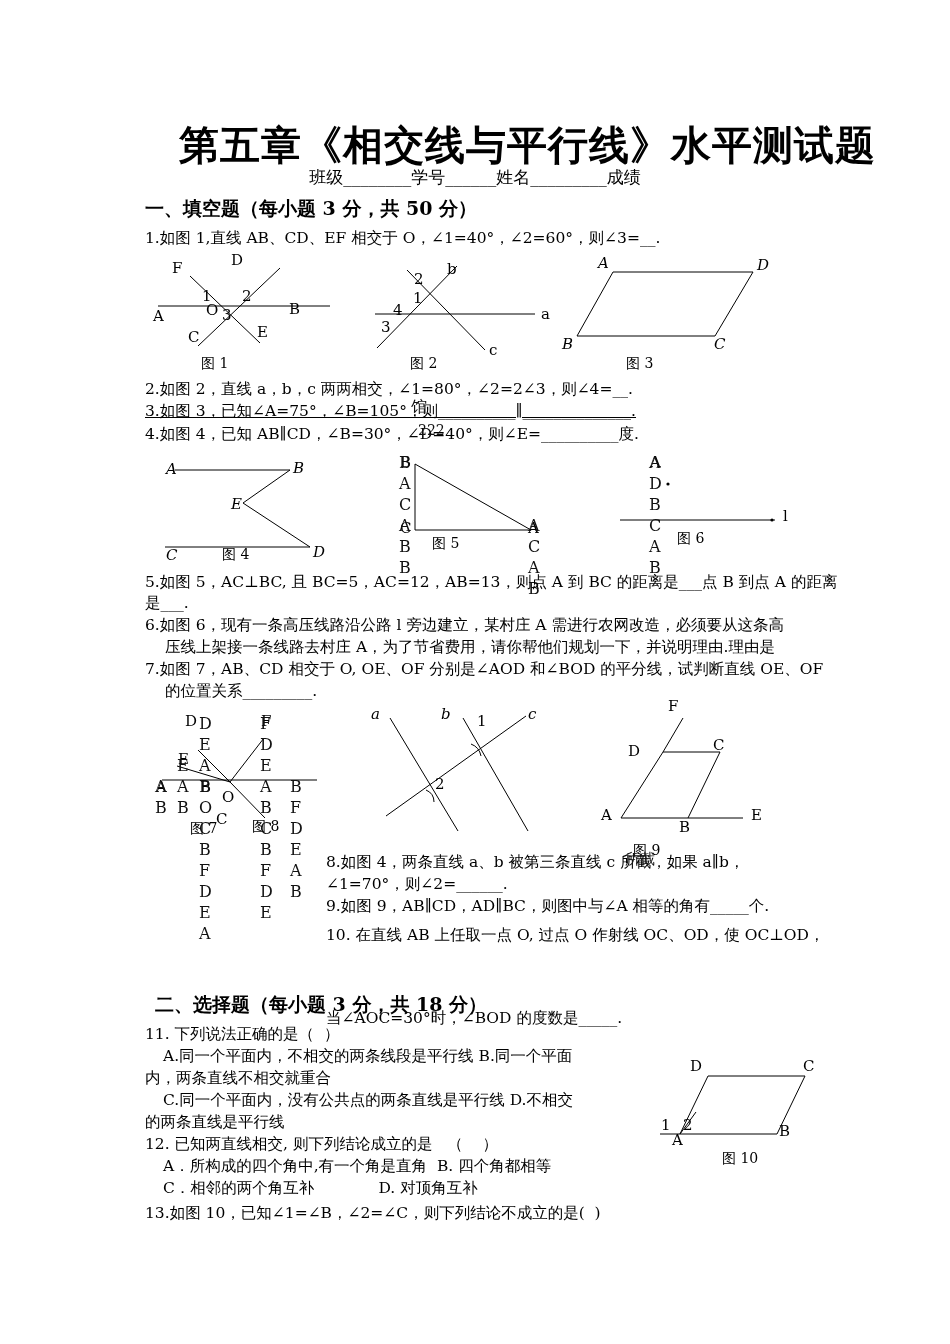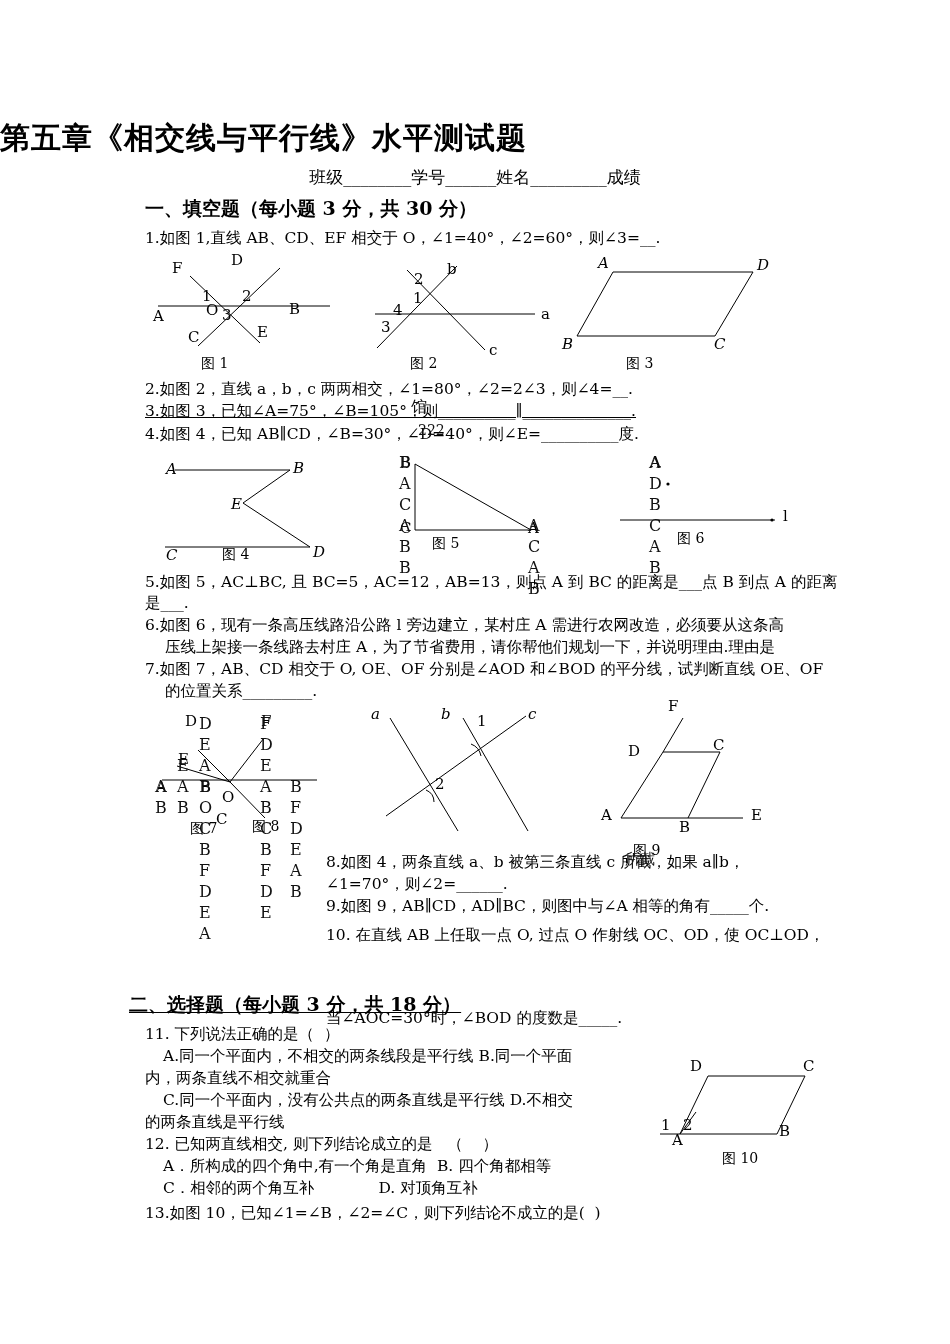--- a/index.html
+++ b/index.html
@@ -5,22 +5,22 @@
   html,body{margin:0;padding:0;}
   body{
     width:950px;height:1344px;background:#fff;
     font-family:"DejaVu Serif","Liberation Serif",serif;
     color:#000;position:relative;overflow:hidden;
   }
   .page{position:absolute;left:0;top:0;width:950px;height:1344px;}
 
   
   .title{
-    position:absolute;left:0;top:118px;width:876px;text-align:left;
-    font-size:30px;font-weight:bold;letter-spacing:1px;
+    position:absolute;left:0;top:118px;width:876px;text-align:right;
+    font-size:40px;font-weight:bold;letter-spacing:1px;
     font-family:"DejaVu Serif","Liberation Serif",serif;
   }
   .subtitle{
     position:absolute;left:0;top:166px;width:950px;text-align:center;
     font-size:17px;
   }
   .sec-head{
     position:absolute;font-size:19px;font-weight:bold;
   }
   .q{
@@ -38,21 +38,21 @@
   svg line,svg path,svg polyline{stroke:#000;fill:none;}
 </style>
 </head>
 <body>
 
 <div class="page">
 
   <div class="title">第五章《相交线与平行线》水平测试题</div>
   <div class="subtitle">班级________学号______姓名_________成绩</div>
 
-  <div class="sec-head" style="left:145px;top:196px;">一、填空题（每小题 3 分，共 30 分）</div>
+  <div class="sec-head" style="left:145px;top:196px;">一、填空题（每小题 3 分，共 50 分）</div>
 
   <div class="q" style="left:145px;top:228px;">1.如图 1,直线 AB、CD、EF 相交于 O，∠1=40°，∠2=60°，则∠3=__.</div>
 
   <div class="fig" style="left:150px;top:258px;">
     <svg width="240" height="95" viewBox="0 0 240 95">
       <line x1="8" y1="48" x2="180" y2="48"></line>
       <line x1="40" y1="18" x2="110" y2="85"></line>
       <line x1="48" y1="88" x2="130" y2="10"></line>
     </svg>
   </div>
@@ -246,21 +246,21 @@
   <div class="lbl" style="left:751px;top:808px;">E</div>
   <div class="cap" style="left:633px;top:842px;">图 9</div>
 
   <div class="q" style="left:326px;top:852px;">8.如图 4，两条直线 a、b 被第三条直线 c 所截，如果 a∥b，</div>
   <div class="q" style="left:326px;top:874px;">∠1=70°，则∠2=______.</div>
   <div class="q" style="left:326px;top:896px;">9.如图 9，AB∥CD，AD∥BC，则图中与∠A 相等的角有_____个.</div>
   <div class="q" style="left:326px;top:925px;">10. 在直线 AB 上任取一点 O, 过点 O 作射线 OC、OD，使 OC⊥OD，</div>
   <div class="q" style="left:326px;top:1008px;">当∠AOC=30°时，∠BOD 的度数是_____.</div>
   <div class="wm" style="left:625px;top:849px;font-size:15px;">所截</div>
 
-  <div class="sec-head" style="left:129px;top:992px;text-decoration:underline;">二、选择题（每小题 3 分，共 18 分）</div>
+  <div class="sec-head" style="left:155px;top:992px;">二、选择题（每小题 3 分，共 18 分）</div>
 
   <div class="q" style="left:145px;top:1024px;">11. 下列说法正确的是（  ）</div>
   <div class="q" style="left:163px;top:1046px;">A.同一个平面内，不相交的两条线段是平行线 B.同一个平面</div>
   <div class="q" style="left:145px;top:1068px;">内，两条直线不相交就重合</div>
   <div class="q" style="left:163px;top:1090px;">C.同一个平面内，没有公共点的两条直线是平行线 D.不相交</div>
   <div class="q" style="left:145px;top:1112px;">的两条直线是平行线</div>
 
   <div class="q" style="left:145px;top:1134px;">12. 已知两直线相交, 则下列结论成立的是   （    ）</div>
   <div class="q" style="left:163px;top:1156px;">A．所构成的四个角中,有一个角是直角  B. 四个角都相等</div>
   <div class="q" style="left:163px;top:1178px;">C．相邻的两个角互补             D. 对顶角互补</div>

